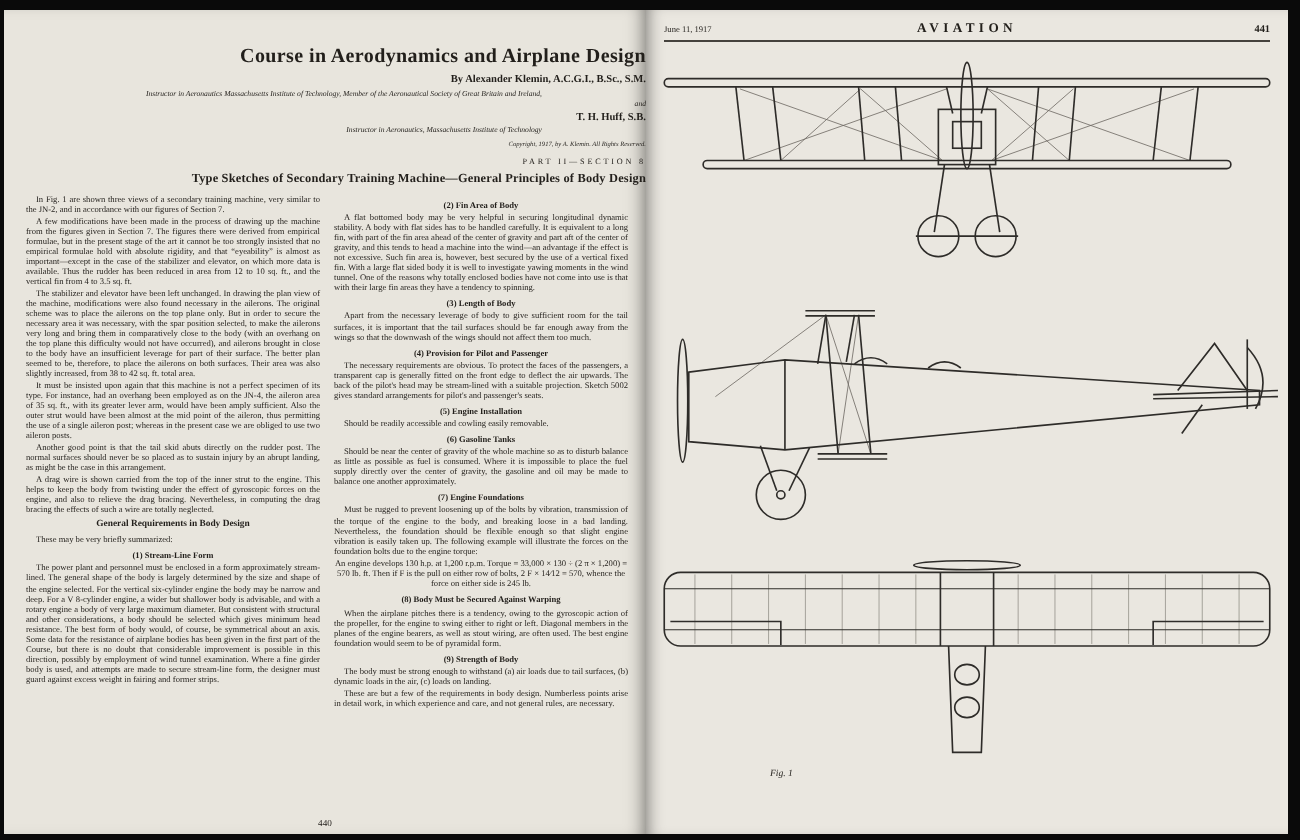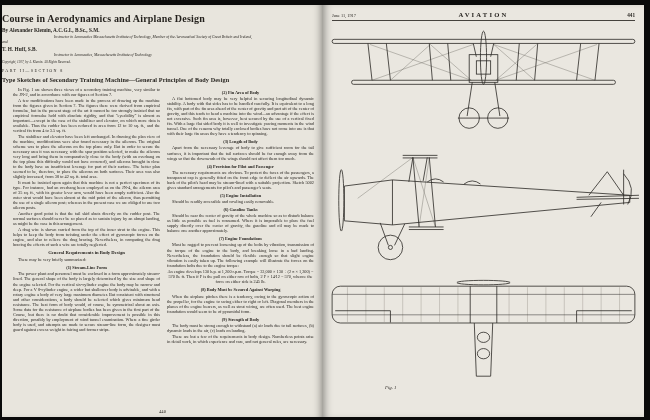--- a/index.html
+++ b/index.html
@@ -12,21 +12,21 @@
   .page-left {
     left:2px; width:321px; background:#e8e5dd;
     box-shadow: inset -7px 0 9px -6px rgba(0,0,0,.5);
   }
   .page-right {
     left:323px; width:321px; background:#eae7e0;
     box-shadow: inset 6px 0 8px -5px rgba(0,0,0,.45);
   }
 
   
-  .article-head { text-align:left; padding-top:8px; }
+  .article-head { text-align:right; padding-top:18px; }
   .title   { font-size:10px; font-weight:bold; letter-spacing:.2px; }
   .byline  { font-size:5.3px; font-weight:bold; margin-top:3px; }
   .affil   { font-size:3.8px; font-style:italic; margin-top:1.5px; line-height:1.3; padding:0 52px; }
   .and-lbl { font-size:3.8px; font-style:italic; margin-top:1px; }
   .author2 { font-size:5.3px; font-weight:bold; margin-top:1.5px; }
   .copyright { font-size:3.3px; font-style:italic; margin-top:2px; }
   .partline  { font-size:4.1px; letter-spacing:1.4px; margin-top:3.5px; }
   .sectitle  { font-size:6.2px; font-weight:bold; margin-top:3px; letter-spacing:.1px; }
 
   .cols { display:flex; gap:7px; padding:4px 9px 0 11px; text-align:justify; }

